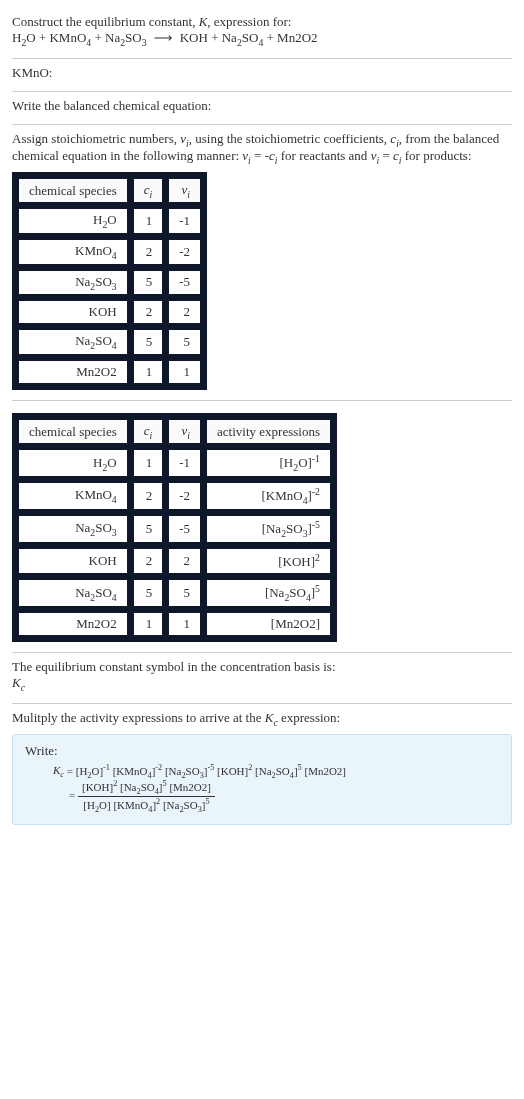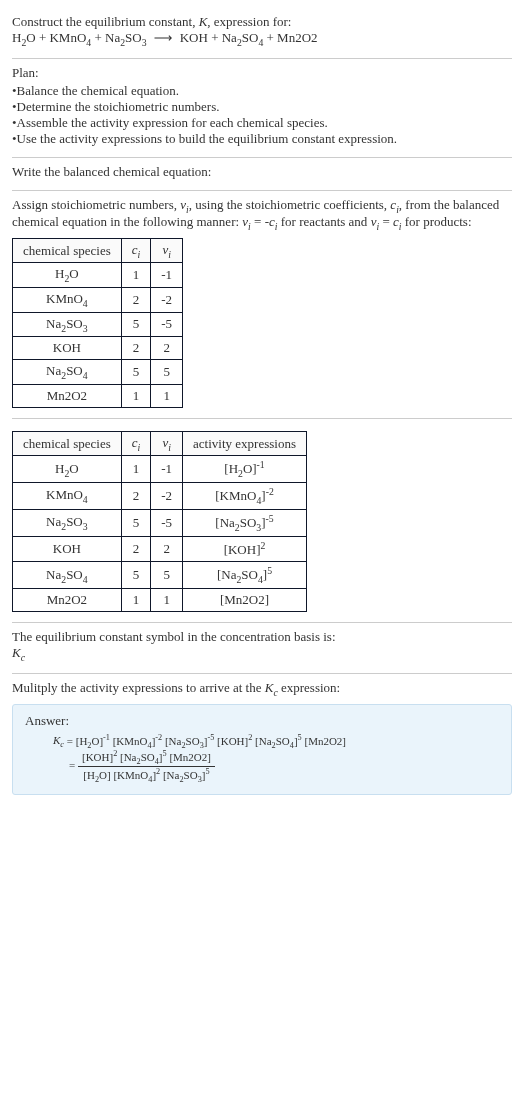--- a/index.html
+++ b/index.html
@@ -24,23 +24,23 @@
   sup { font-size: 0.75em; vertical-align: super; }
   .ital { font-style: italic; }
   .arrow::before { content: "\27F6"; padding: 0 4px; }
   .bullets { margin: 2px 0 0 0; padding: 0; }
   .bullets div::before { content: "\2022 "; }
   table.data {
     border-collapse: collapse;
     margin-top: 6px;
   }
   table.data th, table.data td {
-    border: 1px solid #0f172a;
+    border: 7px solid #0f172a;
     padding: 3px 10px;
-    text-align: center;
+    text-align: right;
     font-weight: normal;
     font-size: 13px;
     white-space: nowrap;
   }
   table.data th { background: #fafafa; }
   .answer-box {
     background: #eaf4fb;
     border: 1px solid #c8dff0;
     border-radius: 3px;
     padding: 8px 12px 10px 12px;
@@ -62,27 +62,21 @@
 
 <div class="section">
   <div>Construct the equilibrium constant, <span class="ital">K</span>, expression for:</div>
   <div>
     H<sub>2</sub>O + KMnO<sub>4</sub> + Na<sub>2</sub>SO<sub>3</sub> <span class="arrow"></span> KOH + Na<sub>2</sub>SO<sub>4</sub> + Mn2O2
   </div>
 </div>
 <hr class="sep">
 
 <div class="section">
-  <div>Plan:</div>
-  <div class="bullets">
-    <div>Balance the chemical equation.</div>
-    <div>Determine the stoichiometric numbers.</div>
-    <div>Assemble the activity expression for each chemical species.</div>
-    <div>Use the activity expressions to build the equilibrium constant expression.</div>
-  </div>
+  <div>KMnO:</div>
 </div>
 <hr class="sep">
 
 <div class="section">
   <div>Write the balanced chemical equation:</div>
 </div>
 <hr class="sep">
 
 <div class="section">
   <div>
@@ -184,21 +178,21 @@
   <div>The equilibrium constant symbol in the concentration basis is:</div>
   <div><span class="ital">K<sub>c</sub></span></div>
 </div>
 <hr class="sep">
 
 <div class="section">
   <div>
     Mulitply the activity expressions to arrive at the <span class="ital">K<sub>c</sub></span> expression:
   </div>
   <div class="answer-box">
-    <div class="answer-label">Answer:</div>
+    <div class="answer-label">Write:</div>
     <div class="kc-line">
       <span class="ital">K<sub>c</sub></span> = [H<sub>2</sub>O]<sup>-1</sup> [KMnO<sub>4</sub>]<sup>-2</sup> [Na<sub>2</sub>SO<sub>3</sub>]<sup>-5</sup> [KOH]<sup>2</sup> [Na<sub>2</sub>SO<sub>4</sub>]<sup>5</sup> [Mn2O2]
     </div>
     <div class="kc-line eq-indent">
       = <span class="frac">
           <span class="num">[KOH]<sup>2</sup> [Na<sub>2</sub>SO<sub>4</sub>]<sup>5</sup> [Mn2O2]</span>
           <span class="den">[H<sub>2</sub>O] [KMnO<sub>4</sub>]<sup>2</sup> [Na<sub>2</sub>SO<sub>3</sub>]<sup>5</sup></span>
         </span>
     </div>
   </div>

